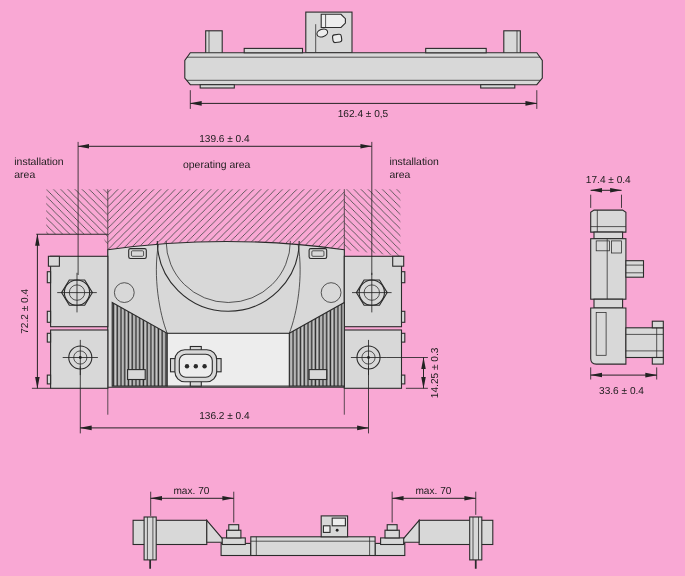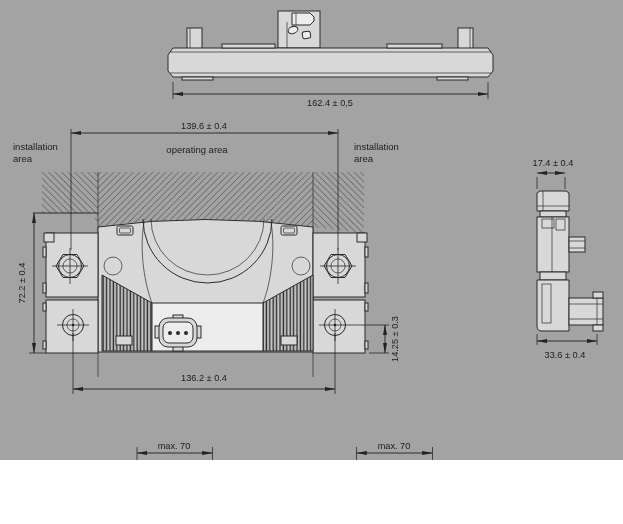--- a/index.html
+++ b/index.html
@@ -1,16 +1,16 @@
 <!DOCTYPE html>
 <html><head>
 <meta charset="utf-8">
 <style>
   html,body{margin:0;padding:0;background:#ffffff;}
-  .stage{position:relative;width:623px;height:460px;background:#a3a3a3;overflow:hidden;
+  .stage{position:relative;width:623px;height:524px;background:#f9a8d4;overflow:hidden;
          font-family:"Liberation Sans",sans-serif;}
   svg{position:absolute;left:0;top:0;}
   .t{font-family:"Liberation Sans",sans-serif;font-size:9.5px;fill:#1c1c1c;}
   .td{font-family:"Liberation Sans",sans-serif;font-size:9.2px;fill:#1c1c1c;}
   .part{fill:#d8d8d8;stroke:#2b2b2b;stroke-width:1;stroke-linejoin:miter;}
   .partw{fill:#ededed;stroke:#2b2b2b;stroke-width:1;}
   .ln{stroke:#2b2b2b;stroke-width:1;fill:none;}
   .thin{stroke:#2b2b2b;stroke-width:.7;fill:none;}
   .dim{stroke:#222;stroke-width:.9;fill:none;}
   .ext{stroke:#222;stroke-width:.75;fill:none;}

